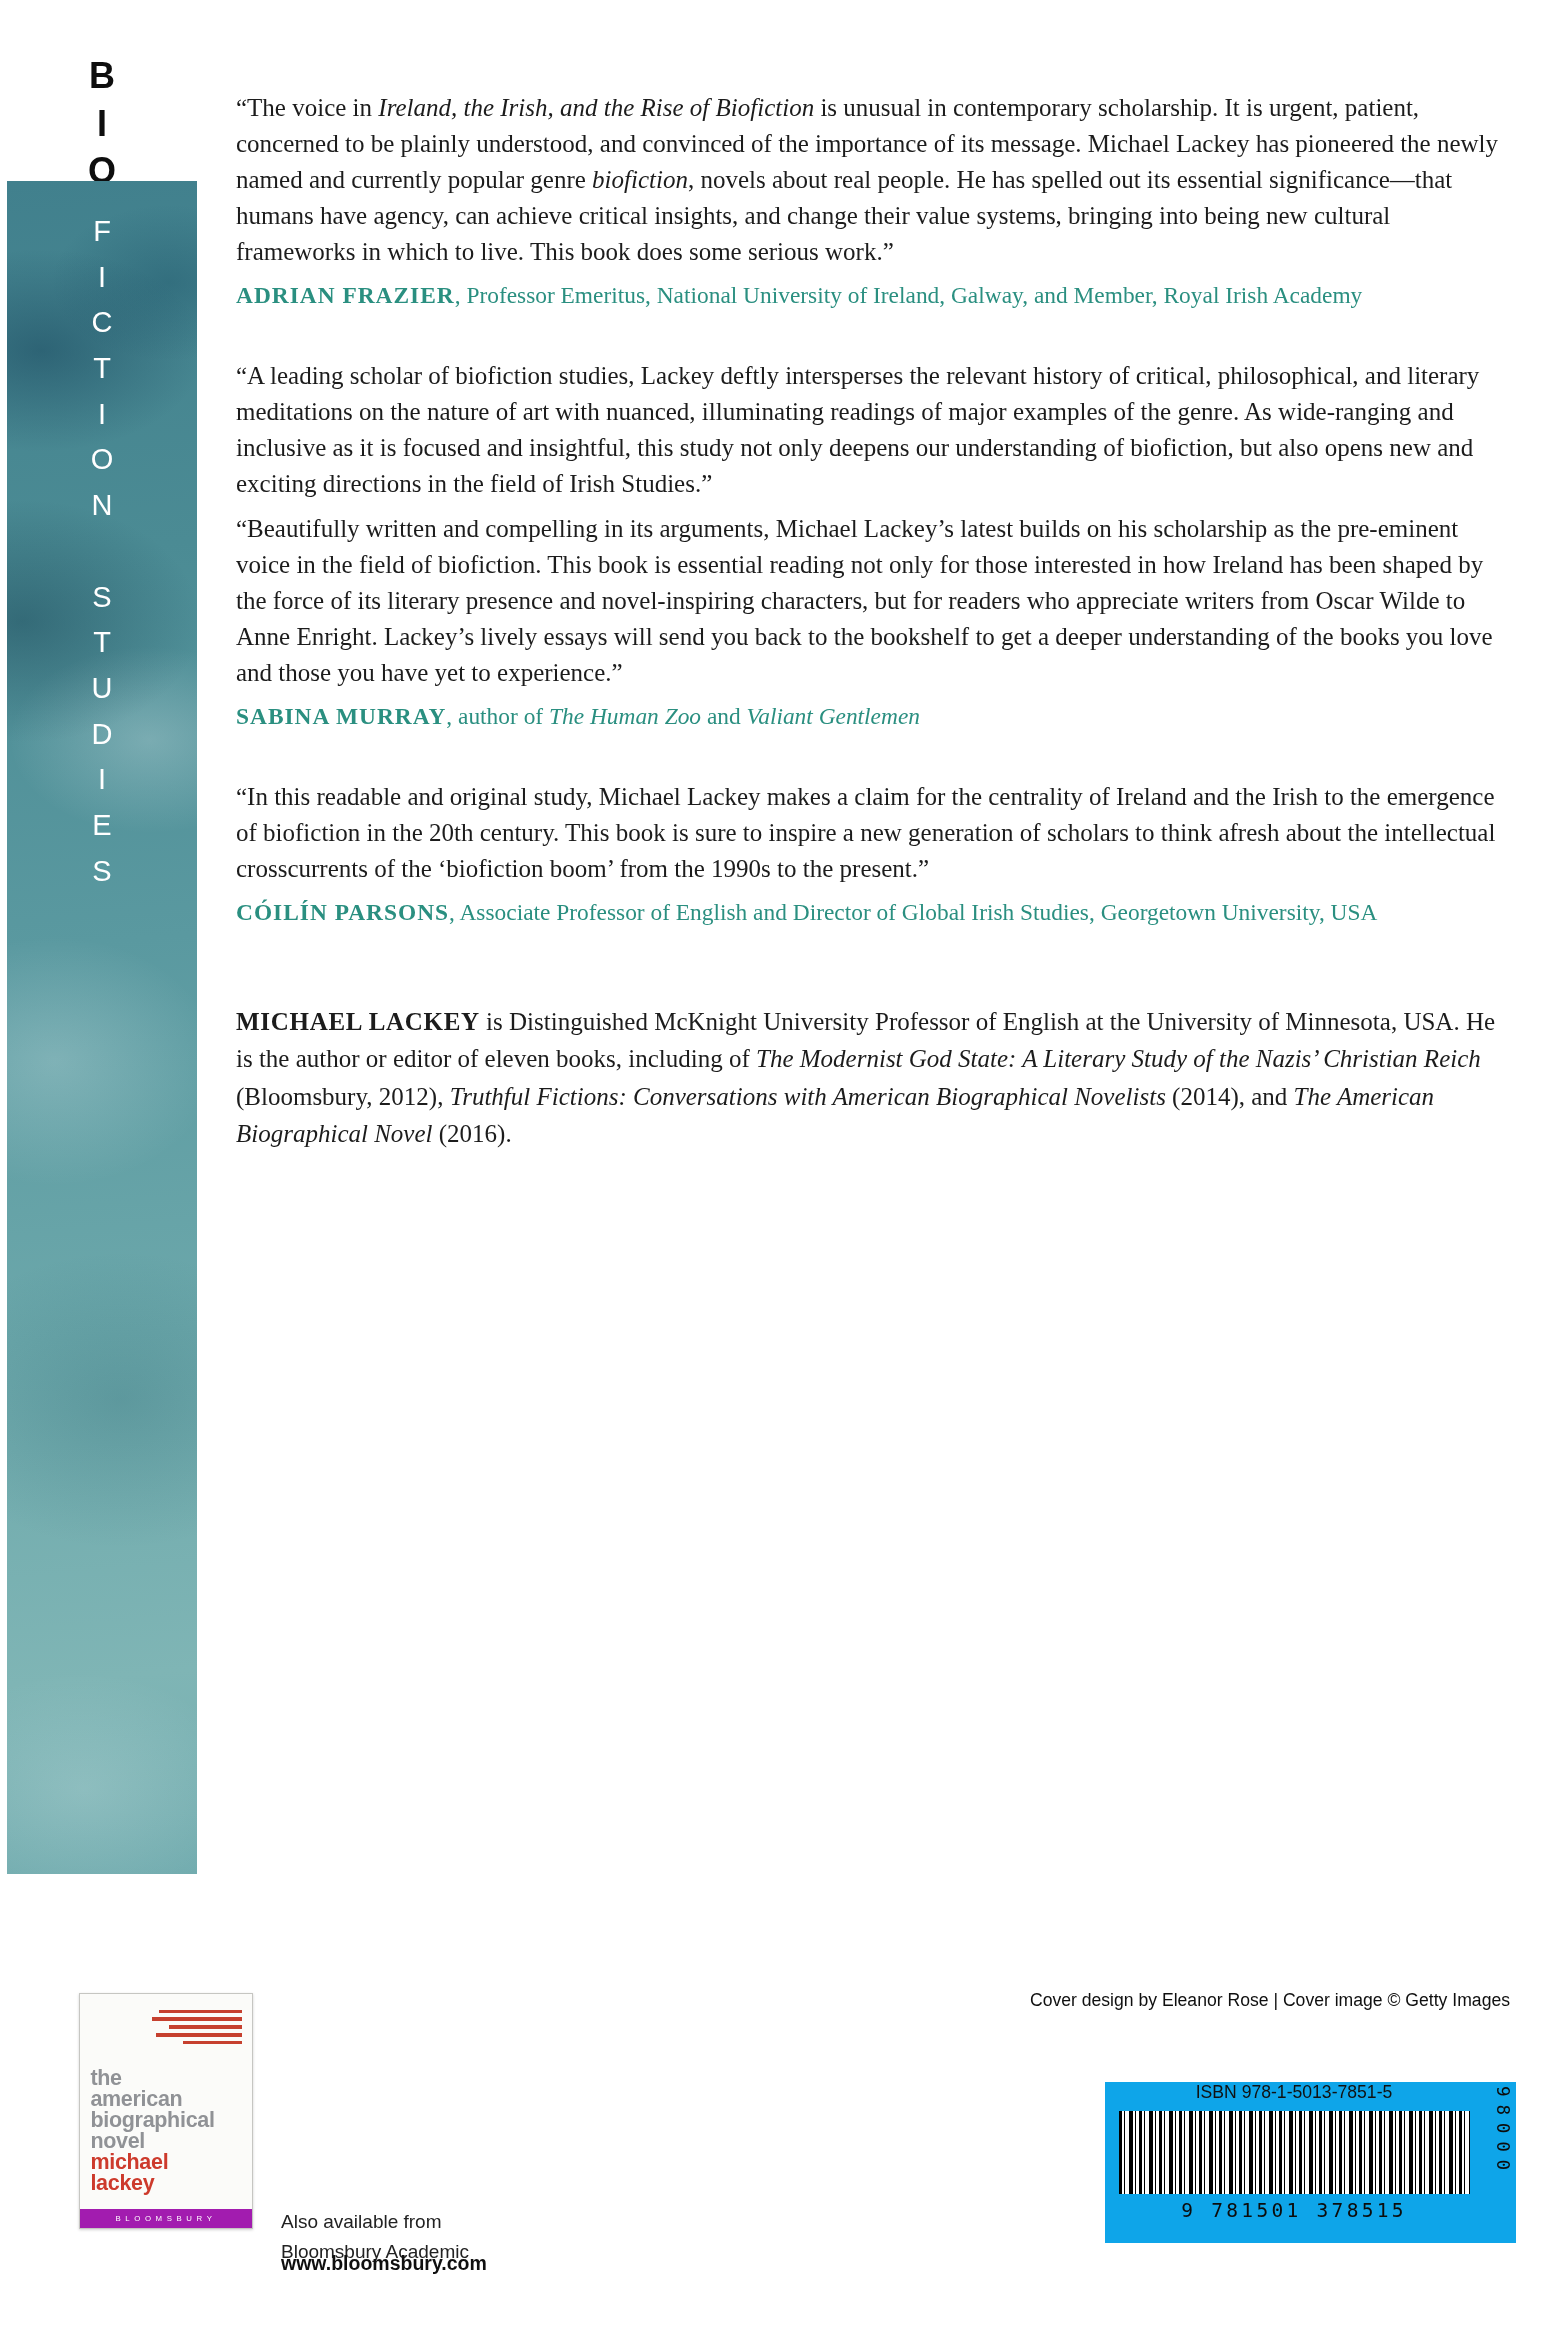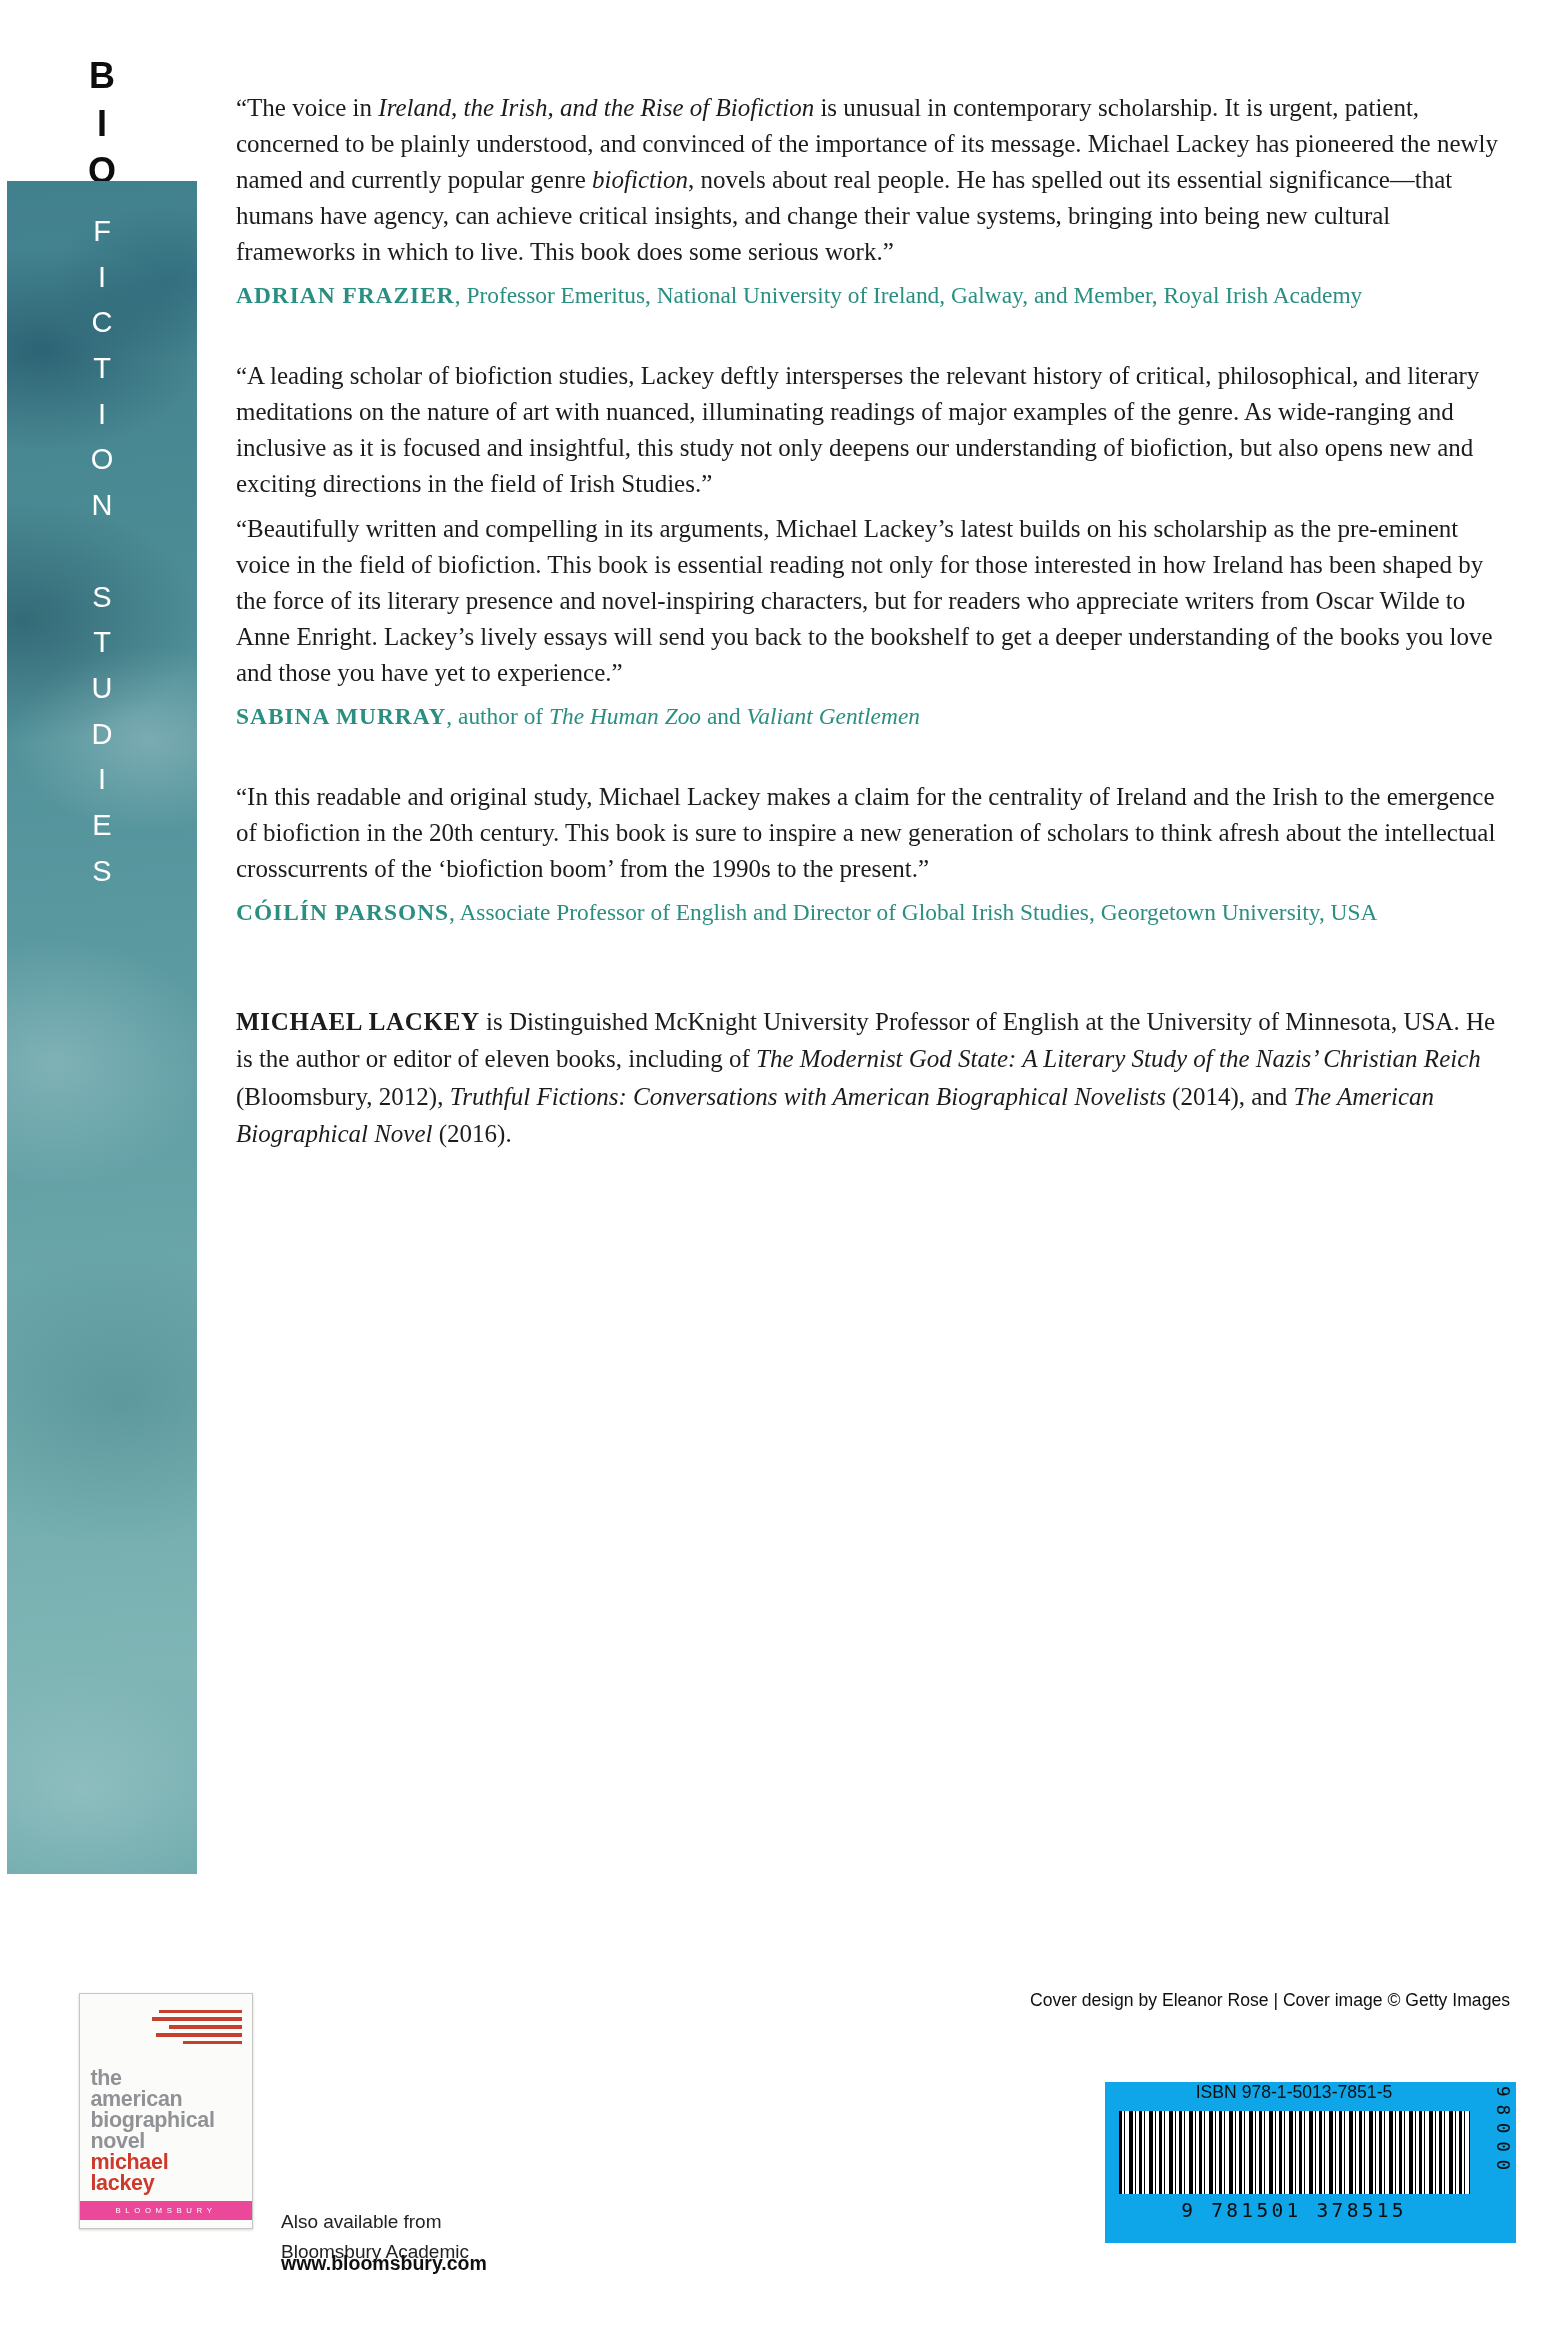--- a/index.html
+++ b/index.html
@@ -79,21 +79,21 @@
   .thumb-quote { align-self:flex-end; margin-top:3.9px; display:flex; flex-direction:column; gap:4.6px; align-items:flex-end; }
   .thumb-quote .bar { height:3.3px; background:#c6402f; }
   .tb1{width:83px;} .tb2{width:90px;} .tb3{width:73px;} .tb4{width:86px;} .tb5{width:59px;}
   .thumb-title, .thumb-author {
     font-family:"Liberation Sans", sans-serif; font-weight:700;
     font-size:21.5px; line-height:0.98; letter-spacing:-0.3px;
   }
   .thumb-title { margin-top:23.4px; color:#909296; }
   .thumb-author { color:#cd3a2c; }
   .thumb-pub {
-    margin:auto -10.4px 8px; height:19.5px; background:#ec4899; color:#ffffff;
+    margin:auto -10.4px 0; height:19.5px; background:#a21caf; color:#ffffff;
     display:flex; align-items:center; justify-content:center;
     font-family:"Liberation Sans", sans-serif; font-size:7.8px; letter-spacing:4.6px;
   }
 
   .also {
     position:absolute; left:281px; top:2175px;
     font-family:"Liberation Sans", sans-serif; font-size:19px; color:#222222; line-height:1.6;margin-top:32px;
   }
   .url {
     position:absolute; left:281px; top:2252px;

